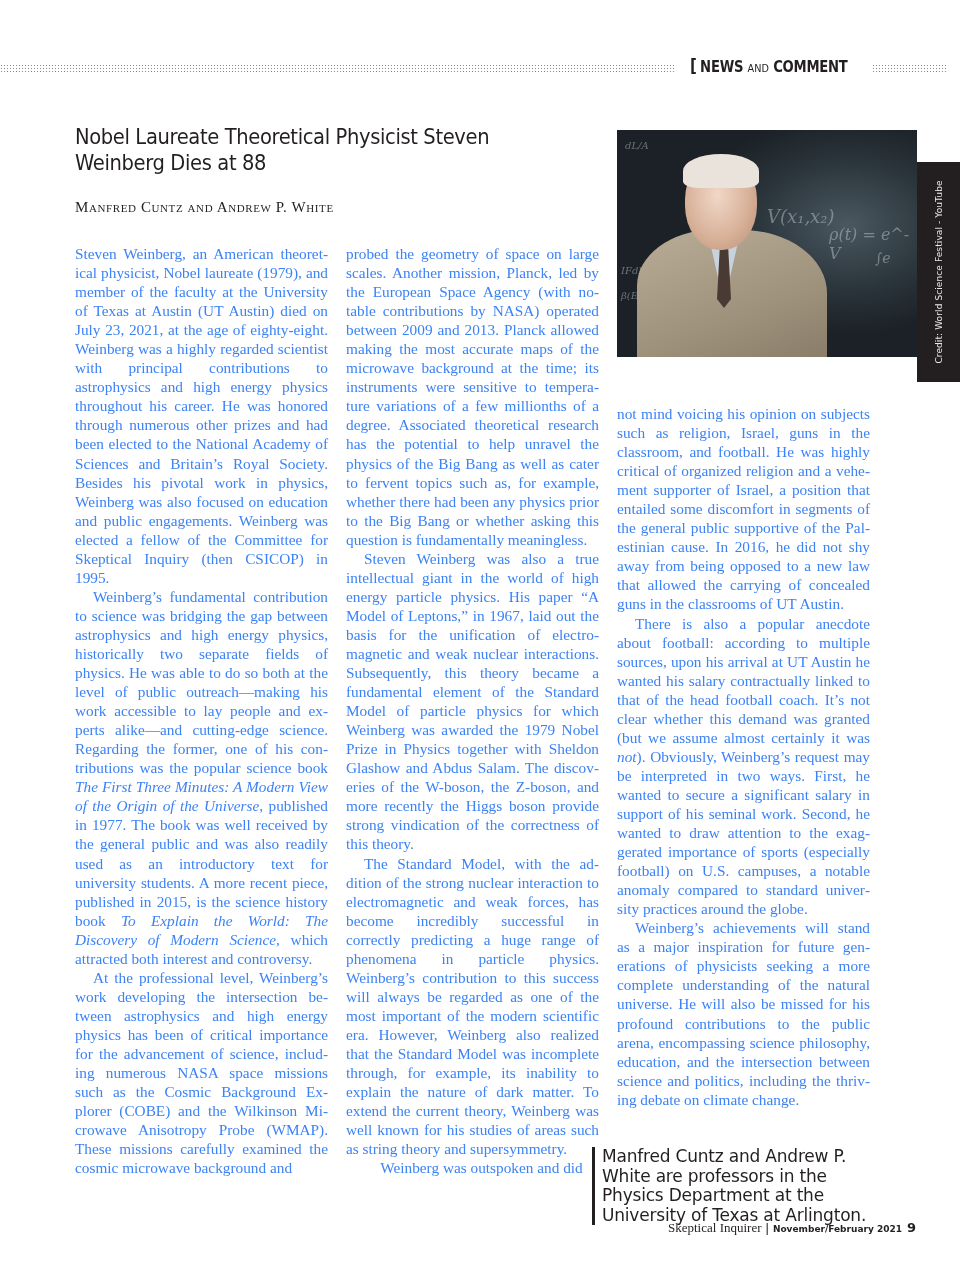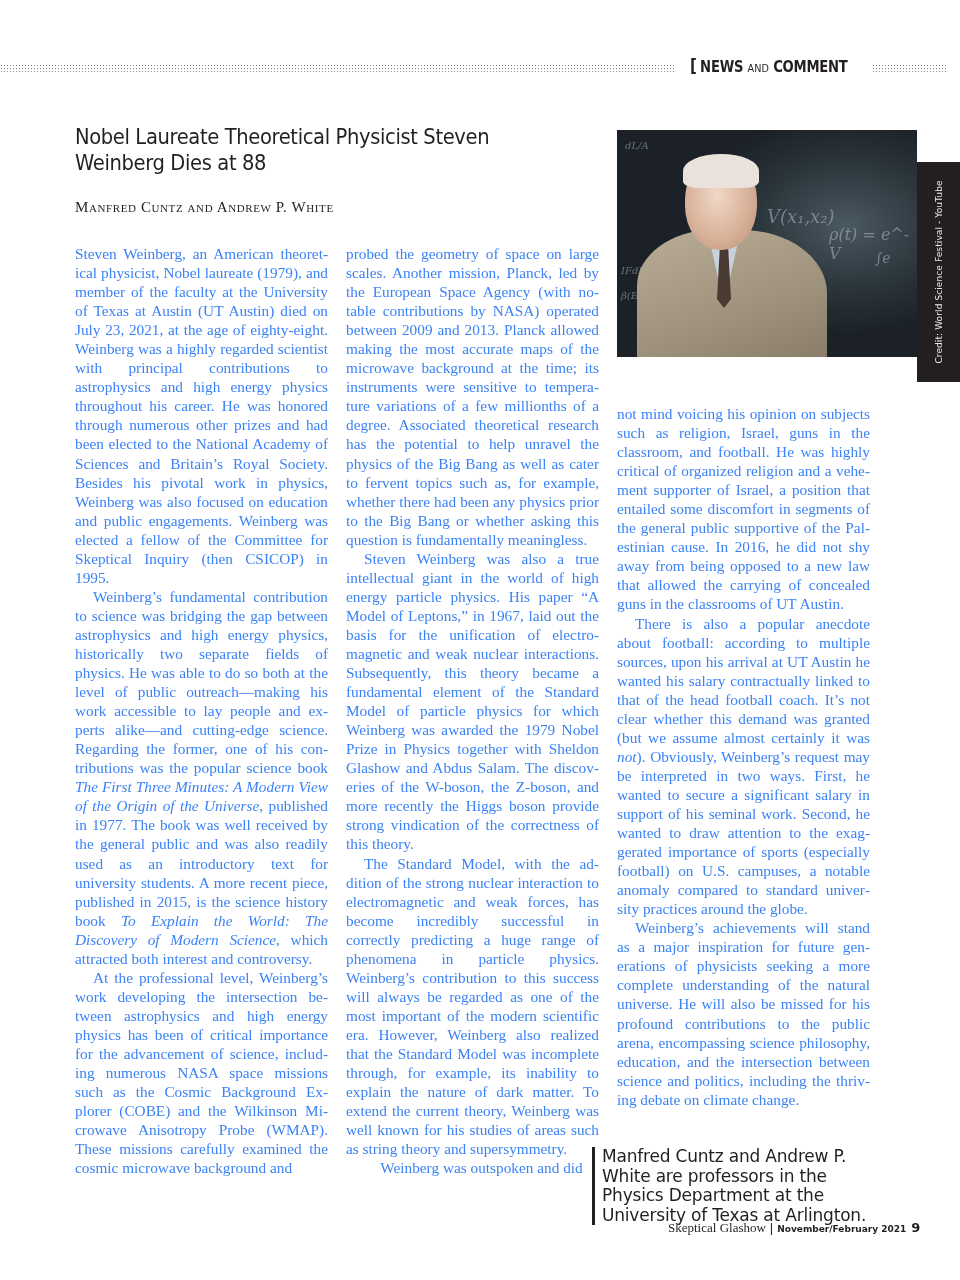--- a/index.html
+++ b/index.html
@@ -251,14 +251,14 @@
 
 <div class="col col3">
   <p class="first">not mind voicing his opinion on sub­jects such as religion, Israel, guns in the classroom, and football. He was highly critical of organized religion and a vehe­ment supporter of Israel, a position that entailed some discomfort in segments of the general public supportive of the Pal­estinian cause. In 2016, he did not shy away from being opposed to a new law that allowed the carrying of concealed guns in the classrooms of UT Austin.</p>
   <p><span>There is also a popular anecdote about football: according to multiple sources, upon his arrival at UT Austin he wanted his salary contractually linked to that of the head football coach. It’s not clear whether this demand was granted (but we assume almost certainly it was </span><i>not</i><span>). Obviously, Weinberg’s request may be interpreted in two ways. First, he wanted to secure a significant salary in support of his seminal work. Second, he wanted to draw attention to the exag­gerated importance of sports (especially football) on U.S. campuses, a notable anomaly compared to standard univer­sity practices around the globe.</span></p>
   <p>Weinberg’s achievements will stand as a major inspiration for future gen­erations of physicists seeking a more complete understanding of the natural universe. He will also be missed for his profound contributions to the public arena, encompassing science philosophy, education, and the intersection between science and politics, including the thriv­ing debate on climate change.</p>
 </div>
 
 <div class="bio">Manfred Cuntz and Andrew P. White are professors in the Physics Department at the University of Texas at Arlington.</div>
 
 <div class="footer">
-  <span class="pub">Skeptical Glashow</span><span class="sep">|</span><span class="issue">November/February 2021</span><span class="page">9</span>
+  <span class="pub">Skeptical Inquirer</span><span class="sep">|</span><span class="issue">November/February 2021</span><span class="page">9</span>
 </div>
 
 </body></html>

